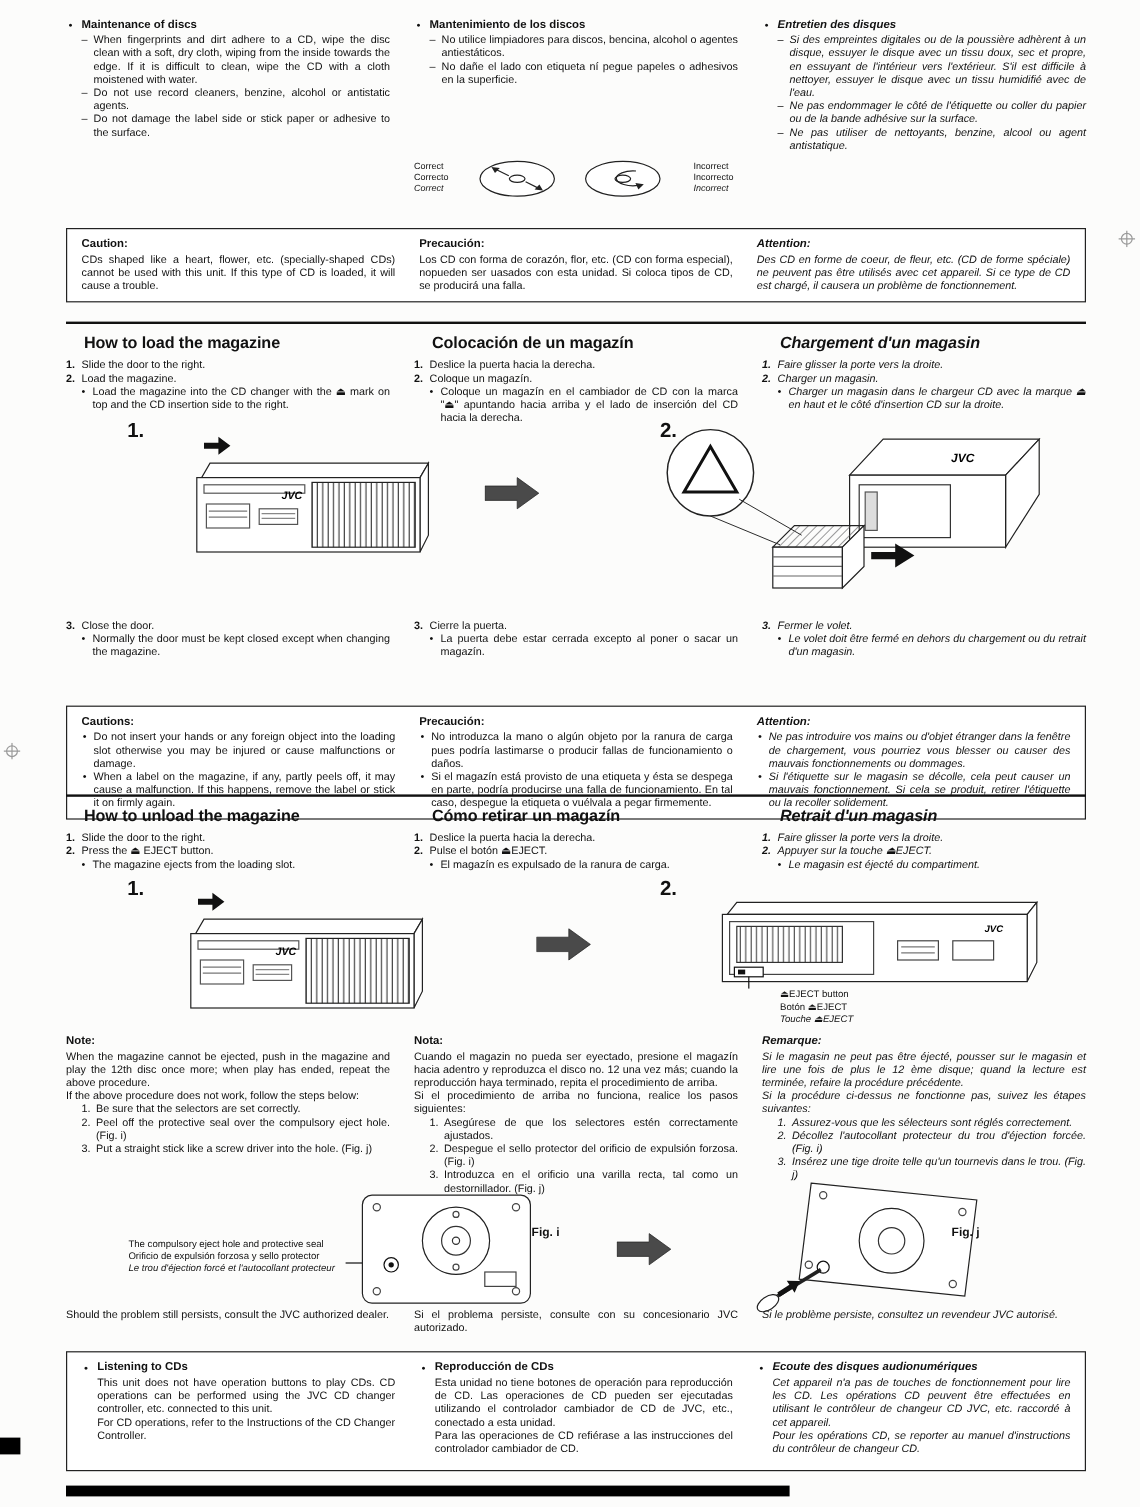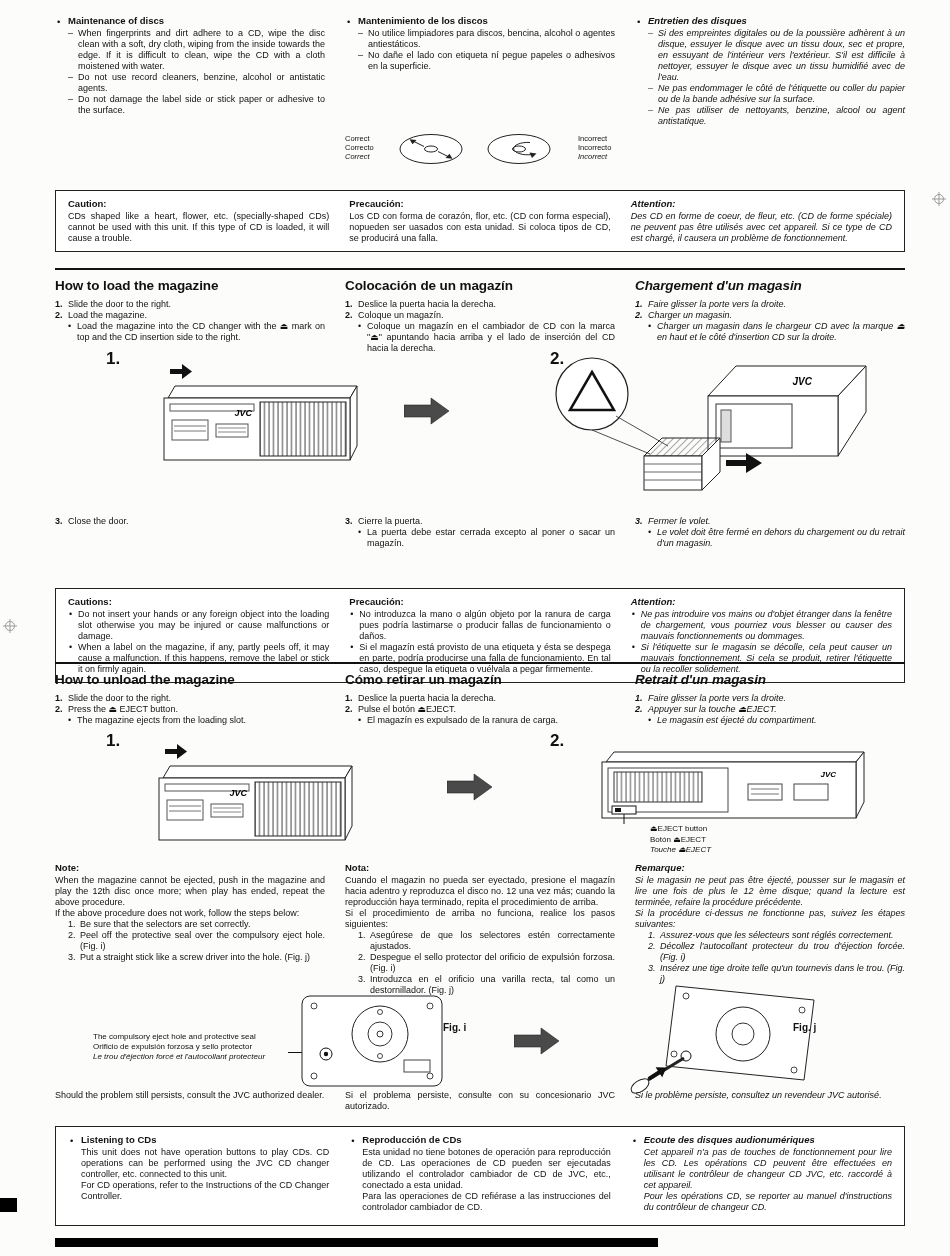--- a/index.html
+++ b/index.html
@@ -5,39 +5,39 @@
   * { margin:0; padding:0; box-sizing:border-box; }
   html,body { background:#dcdcdc; }
   body { font-family:"Liberation Sans", sans-serif; }
   .page { position:relative; width:950px; height:1256px; margin:0 auto; background:#fcfcfb; color:#111; overflow:hidden; }
   .abs { position:absolute; }
   .cols3 { position:absolute; left:55px; width:850px; display:grid; grid-template-columns:1fr 1fr 1fr; column-gap:20px; }
   .boxed { border:1px solid #222; padding:7px 12px; background:#fff; }
   .fr { font-style:italic; }
   .body { font-size:9px; line-height:11px; text-align:justify; }
   .blk-title { font-size:9.5px; font-weight:bold; line-height:12.5px; }
-  .sec-title { font-size:13.5px; font-weight:bold; line-height:16px; margin:0 0 5px 0; letter-spacing:-0.1px; }
+  .sec-title { font-size:13.5px; font-weight:bold; line-height:16px; margin:0 0 5px 15px; letter-spacing:-0.1px; }
   .bullet-block { position:relative; padding-left:13px; }
   .bullet-block::before { content:"•"; position:absolute; left:2px; top:1px; font-size:9.5px; }
   .dash-item { position:relative; padding-left:10px; }
   .dash-item::before { content:"–"; position:absolute; left:0; }
   .bullet-item { position:relative; padding-left:10px; }
   .bullet-item::before { content:"•"; position:absolute; left:1px; }
   .step { position:relative; padding-left:13px; }
   .step .num { position:absolute; left:0; font-weight:bold; }
   .sub-bullet { position:relative; margin-left:13px; padding-left:9px; }
   .sub-bullet::before { content:"•"; position:absolute; left:0; }
   .substep { position:relative; margin-left:13px; padding-left:12px; }
   .substep .num { position:absolute; left:0; font-weight:normal; }
   .rule { position:absolute; left:55px; width:850px; border-top:2px solid #111; }
   .fig-num { position:absolute; font-size:17px; font-weight:bold; z-index:3; }
   .small-label { font-size:7.5px; line-height:8.8px; }
   .fig-caption { position:absolute; font-size:10px; font-weight:bold; }
   .eject-labels { position:absolute; font-size:8px; line-height:10.5px; }
-  .hole-labels { position:absolute; font-size:8px; line-height:10px; }
+  .hole-labels { position:absolute; font-size:8px; line-height:10px;margin-left:14px; }
   .leader { position:absolute; border-top:1px solid #111; }
   .blackbar { position:absolute; background:#000; }
 </style>
 </head>
 <body>
 
 <div class="page">
 
   <section class="cols3" style="top:15px">
     <div class="bullet-block">
@@ -172,20 +172,21 @@
     <line x1="104" y1="112" x2="162" y2="112" stroke="#666"></line>
     <line x1="104" y1="120" x2="162" y2="120" stroke="#666"></line>
     <line x1="104" y1="128" x2="162" y2="128" stroke="#666"></line>
     <polygon points="162,104 180,86 180,120 162,138" fill="#fff" stroke="#222"></polygon>
     <polygon points="186,108 206,108 206,101 222,111 206,121 206,114 186,114" fill="#111"></polygon>
   </svg>
 
   <section class="cols3" style="top:516px">
     <div>
       <div class="step body"><span class="num">3.</span><span>Close the door.</span></div>
+      <div class="sub-bullet body">Normally the door must be kept closed except when changing the magazine.</div>
     </div>
     <div>
       <div class="step body"><span class="num">3.</span><span>Cierre la puerta.</span></div>
       <div class="sub-bullet body">La puerta debe estar cerrada excepto al poner o sacar un magazín.</div>
     </div>
     <div class="fr">
       <div class="step body"><span class="num">3.</span><span>Fermer le volet.</span></div>
       <div class="sub-bullet body">Le volet doit être fermé en dehors du chargement ou du retrait d'un magasin.</div>
     </div>
   </section>

